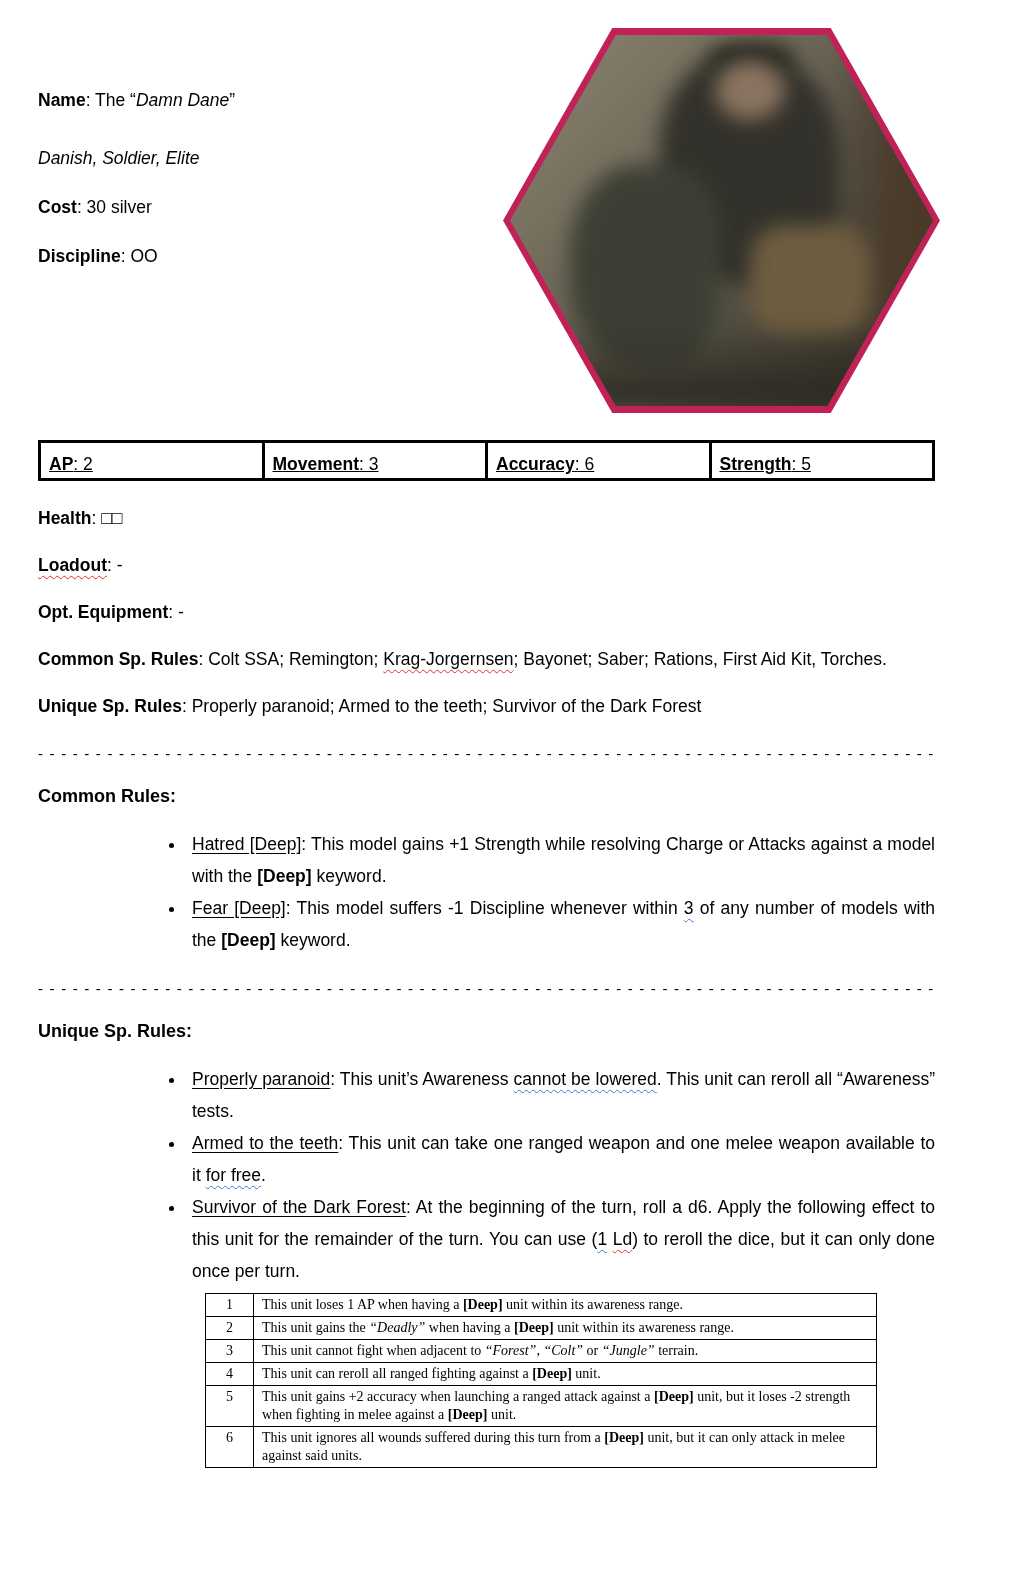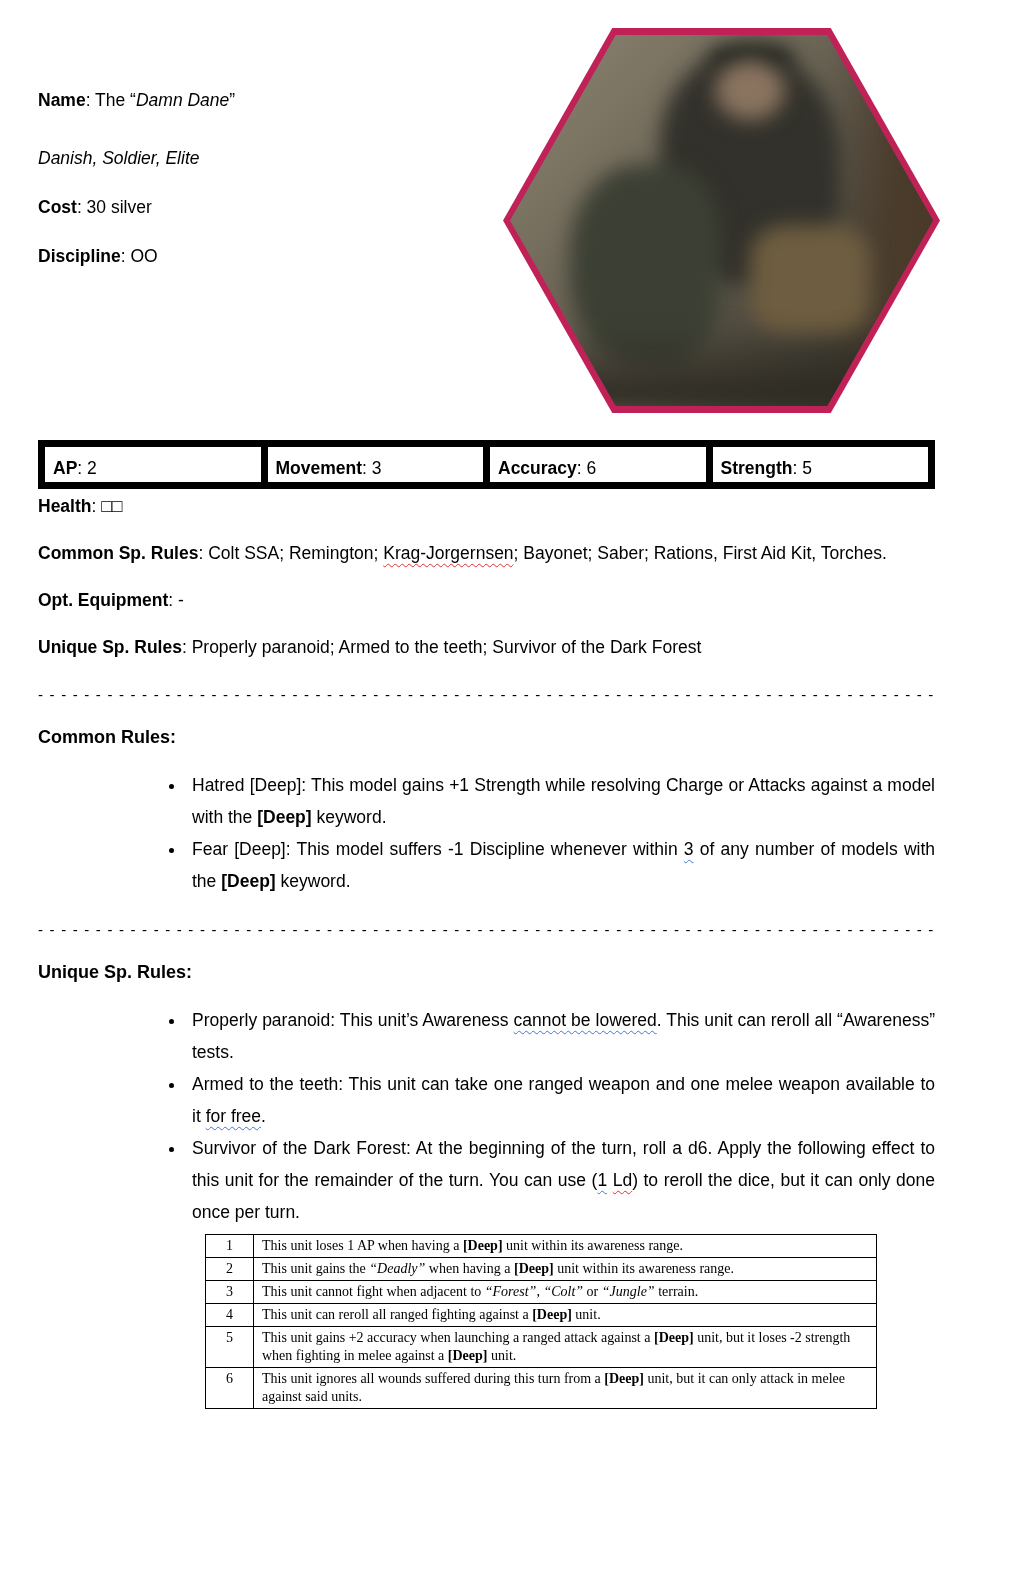--- a/index.html
+++ b/index.html
@@ -10,21 +10,21 @@
     height: 1592px;
     background: #ffffff;
     font-family: "Liberation Sans", sans-serif;
     color: #000000;
     padding: 0 95px 0 38px;
     overflow: hidden;
   }
   
   .b  { font-weight: bold; }
   .i  { font-style: italic; }
-  .u  { text-underline-offset: 3px; margin-top: 45px; }
+  .u  { text-decoration: underline; text-underline-offset: 3px; margin-top: 45px; }
   .sqr { text-decoration-line: underline; text-decoration-style: wavy;
          text-decoration-color: #e03131; text-decoration-thickness: 1px;
          text-underline-offset: 4px; }
   .b.sqr { font-weight: bold; }
   .sqb { text-decoration-line: underline; text-decoration-style: wavy;
          text-decoration-color: #3f7ad6; text-decoration-thickness: 1px;
          text-underline-offset: 4px; }
 
   
   .top { position: relative; height: 440px; }
@@ -56,28 +56,29 @@
   .art-dog    { left: 60px; top: 130px; width: 150px; height: 200px;
                 background: #3c4034; border-radius: 45% 35% 35% 45%; }
   .art-basket { left: 240px; top: 190px; width: 120px; height: 110px;
                 background: #6e5d40; border-radius: 30%; }
   .art-ground { left: 0; bottom: 0; width: 100%; height: 80px;
                 background: linear-gradient(180deg, rgba(40,38,30,0), #2a2820); }
 
   
   table.stats { width: 100%; border-collapse: collapse; table-layout: fixed; }
   table.stats td {
-    border: 7px solid #000000;
+    border: 3px solid #000000;
     font-size: 17.5px;
     padding: 11px 8px 3px 8px;
     height: 28px;
-  }
-
-  
-  .attrs { margin-top: 2px; }
+    text-decoration: underline;
+  }
+
+  
+  .attrs { margin-top: 22px; }
   .attrs p { font-size: 17.5px; line-height: 30px; margin-bottom: 17px; }
   .armor-row { display: flex; margin-bottom: 17px; }
   .armor-row span.cell { width: 299px; font-size: 17.5px; line-height: 30px; }
 
   
   .dashline {
     font-size: 15px;
     letter-spacing: 1.2px;
     white-space: nowrap;
     overflow: hidden;
@@ -143,22 +144,23 @@
       <td><span class="b">AP</span><span>: 2</span></td>
       <td><span class="b">Movement</span><span>: 3</span></td>
       <td><span class="b">Accuracy</span><span>: 6</span></td>
       <td><span class="b">Strength</span><span>: 5</span></td>
     </tr>
   </tbody>
     </table>
 
   <div class="attrs">
     <p><span class="b">Health</span><span>: □□</span></p>
+    <p><span class="b sqr">Loadout</span><span>: -</span></p>
+    <p><span class="b">Opt. Equipment</span><span>: -</span></p>
     <p><span class="b">Common Sp. Rules</span><span>: Colt SSA; Remington; </span><span class="sqr">Krag-Jorgernsen</span><span>; Bayonet; Saber; Rations, First Aid Kit, Torches.</span></p>
-    <p><span class="b">Opt. Equipment</span><span>: -</span></p>
     <p><span class="b">Unique Sp. Rules</span><span>: Properly paranoid; Armed to the teeth; Survivor of the Dark Forest</span></p>
   </div>
 
   <div class="dashline">- - - - - - - - - - - - - - - - - - - - - - - - - - - - - - - - - - - - - - - - - - - - - - - - - - - - - - - - - - - - - - - - - - - - - - - - - - - - - - - -</div>
 
   <p class="rules-heading"><span class="b">Common Rules:</span></p>
   <ul class="rules">
     <li><span class="u">Hatred [Deep]</span><span>: This model gains +1 Strength while resolving Charge or Attacks against a model with the </span><span class="b">[Deep]</span><span> keyword.</span></li>
     <li><span class="u">Fear [Deep]</span><span>: This model suffers -1 Discipline whenever within </span><span class="sqb">3</span><span> of any number of models with the </span><span class="b">[Deep]</span><span> keyword.</span></li>
   </ul>

